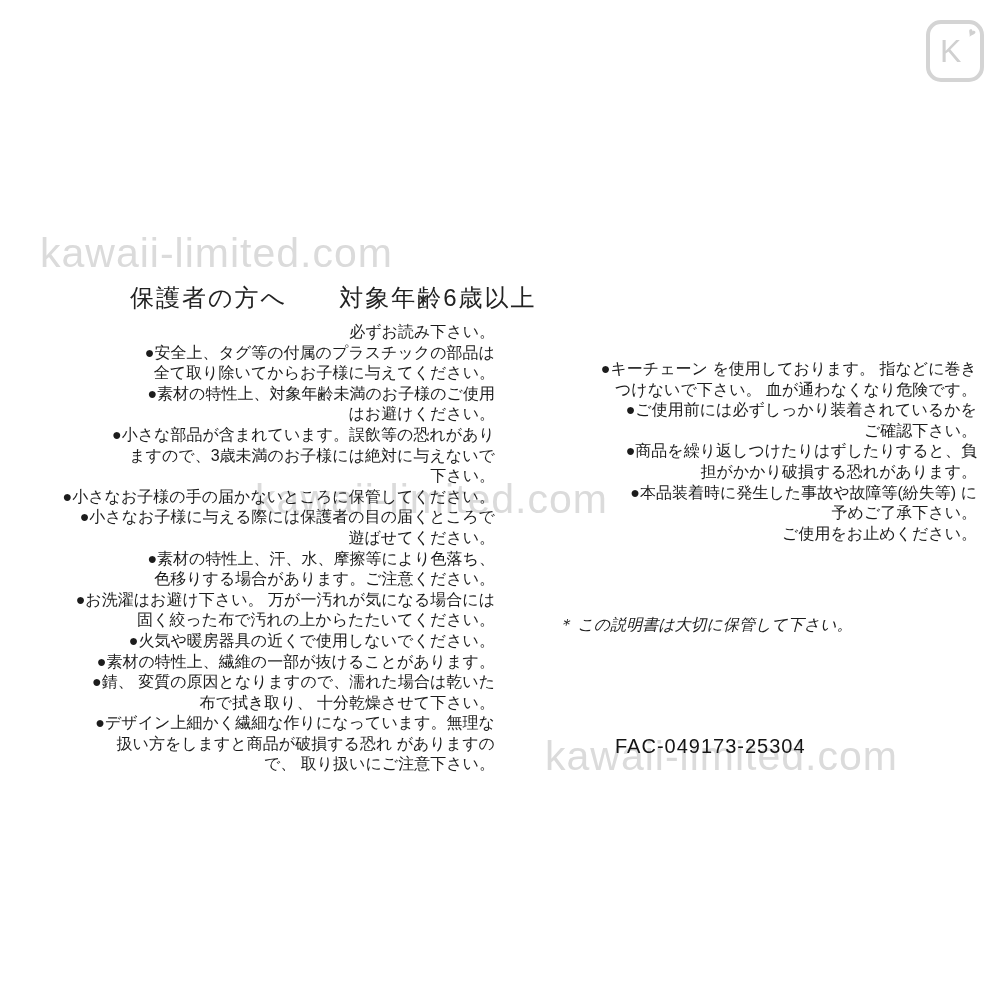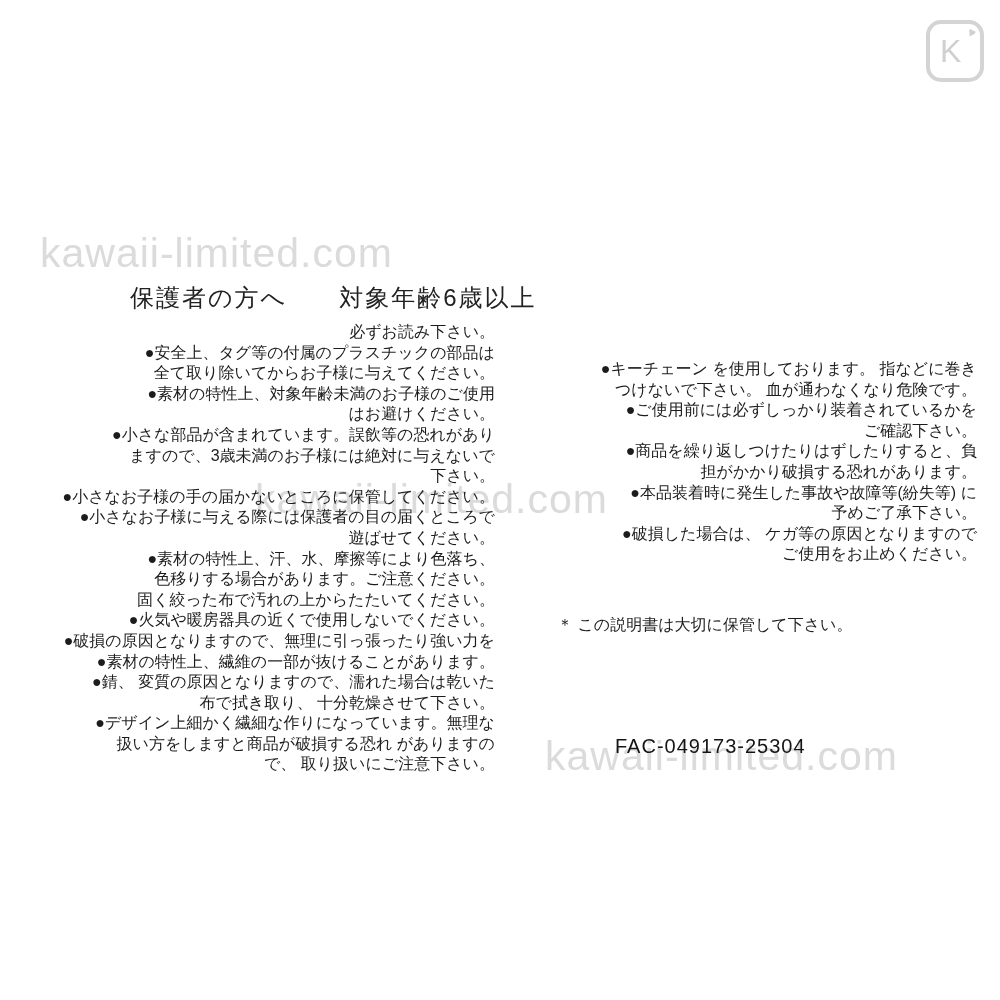--- a/index.html
+++ b/index.html
@@ -42,20 +42,21 @@
   .col{
     position:absolute;top:322px;font-size:16px;line-height:20.6px;
     color:#1c1c1c;letter-spacing:0px;text-align:right;
   }
   .col-left{left:55px;width:440px;}
   .col-right{left:557px;width:420px;margin-top:37px;}
   .text-line{white-space:pre;}
   .keep-note{
     position:absolute;left:557px;top:615px;font-size:16px;color:#1c1c1c;
     white-space:pre;
+    font-style:italic;
   }
   .product-code{
     position:absolute;left:615px;top:735px;font-size:20px;color:#151515;
     letter-spacing:1px;white-space:nowrap;
   }
 </style>
 </head>
 <body>
 
 <div class="watermark wm-top">kawaii-limited.com</div>
@@ -79,41 +80,40 @@
       <div class="text-line">●素材の特性上、対象年齢未満のお子様のご使用</div>
       <div class="text-line">　はお避けください。</div>
       <div class="text-line">●小さな部品が含まれています。誤飲等の恐れがあり</div>
       <div class="text-line">　ますので、3歳未満のお子様には絶対に与えないで</div>
       <div class="text-line">　下さい。</div>
       <div class="text-line">●小さなお子様の手の届かないところに保管してください。</div>
       <div class="text-line">●小さなお子様に与える際には保護者の目の届くところで</div>
       <div class="text-line">　遊ばせてください。</div>
       <div class="text-line">●素材の特性上、汗、水、摩擦等により色落ち、</div>
       <div class="text-line">　色移りする場合があります。ご注意ください。</div>
+      <div class="text-line">●お洗濯はお避け下さい。 万が一汚れが気になる場合には</div>
       <div class="text-line">　固く絞った布で汚れの上からたたいてください。</div>
       <div class="text-line">●火気や暖房器具の近くで使用しないでください。</div>
-      <div class="text-line">●破損の原因となりますので、無理に引っ張ったり強い力を</div>
       <div class="text-line">●素材の特性上、繊維の一部が抜けることがあります。</div>
       <div class="text-line">●錆、 変質の原因となりますので、濡れた場合は乾いた</div>
       <div class="text-line">　布で拭き取り、 十分乾燥させて下さい。</div>
       <div class="text-line">●デザイン上細かく繊細な作りになっています。無理な</div>
       <div class="text-line">　扱い方をしますと商品が破損する恐れ がありますの</div>
       <div class="text-line">　で、 取り扱いにご注意下さい。</div>
     </div>
 
   <div class="col col-right">
       <div class="text-line">●キーチェーン を使用しております。 指などに巻き</div>
       <div class="text-line">　つけないで下さい。 血が通わなくなり危険です。</div>
       <div class="text-line">●ご使用前には必ずしっかり装着されているかを</div>
       <div class="text-line">　ご確認下さい。</div>
       <div class="text-line">●商品を繰り返しつけたりはずしたりすると、負</div>
       <div class="text-line">　担がかかり破損する恐れがあります。</div>
       <div class="text-line">●本品装着時に発生した事故や故障等(紛失等) に</div>
       <div class="text-line">　予めご了承下さい。</div>
-      <div class="text-line">●破損した場合は、 ケガ等の原因となりますので</div>
       <div class="text-line">　ご使用をお止めください。</div>
     </div>
 
   <div class="keep-note">＊ この説明書は大切に保管して下さい。</div>
 
   <div class="product-code">FAC-049173-25304</div>
 
 </div>
 
 </body></html>

